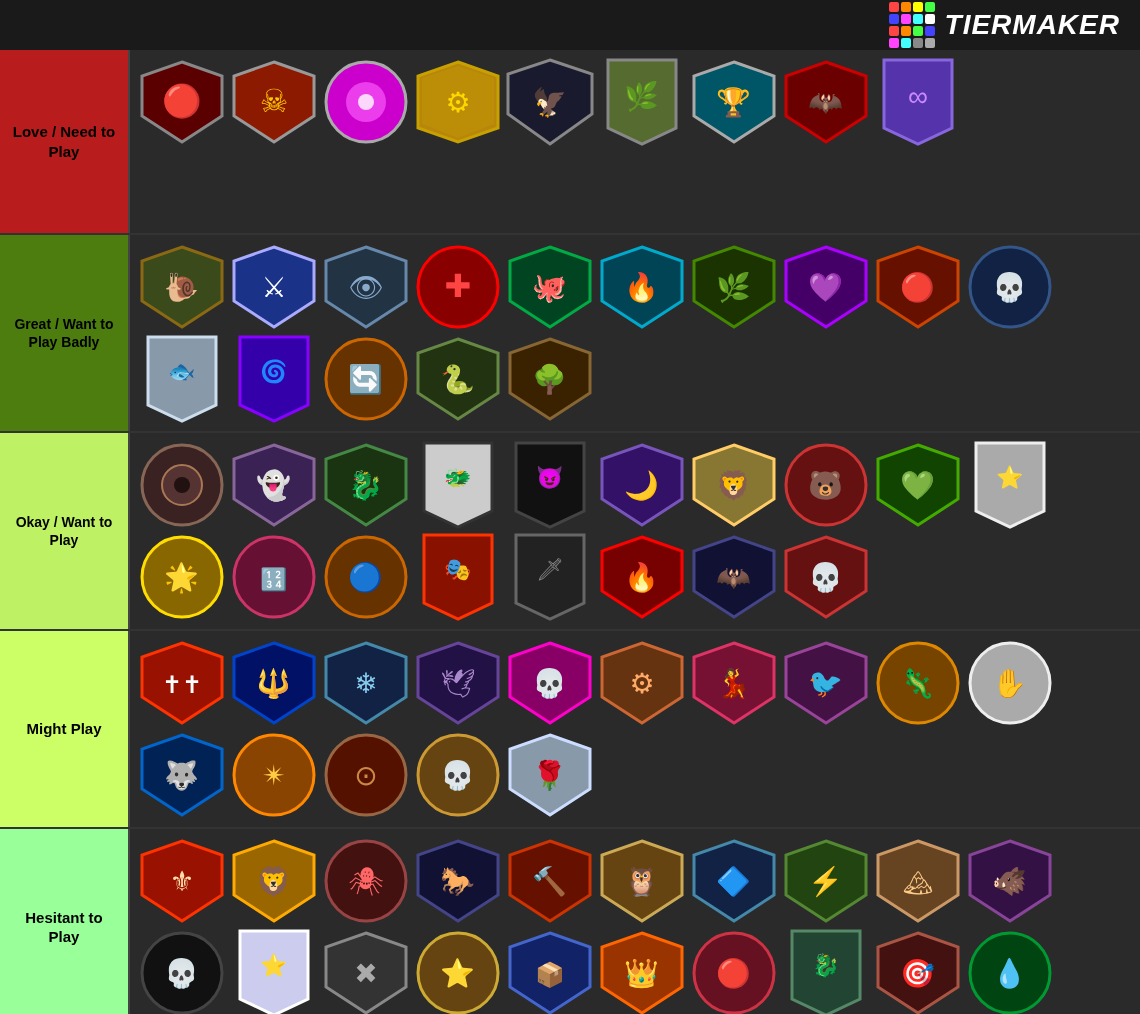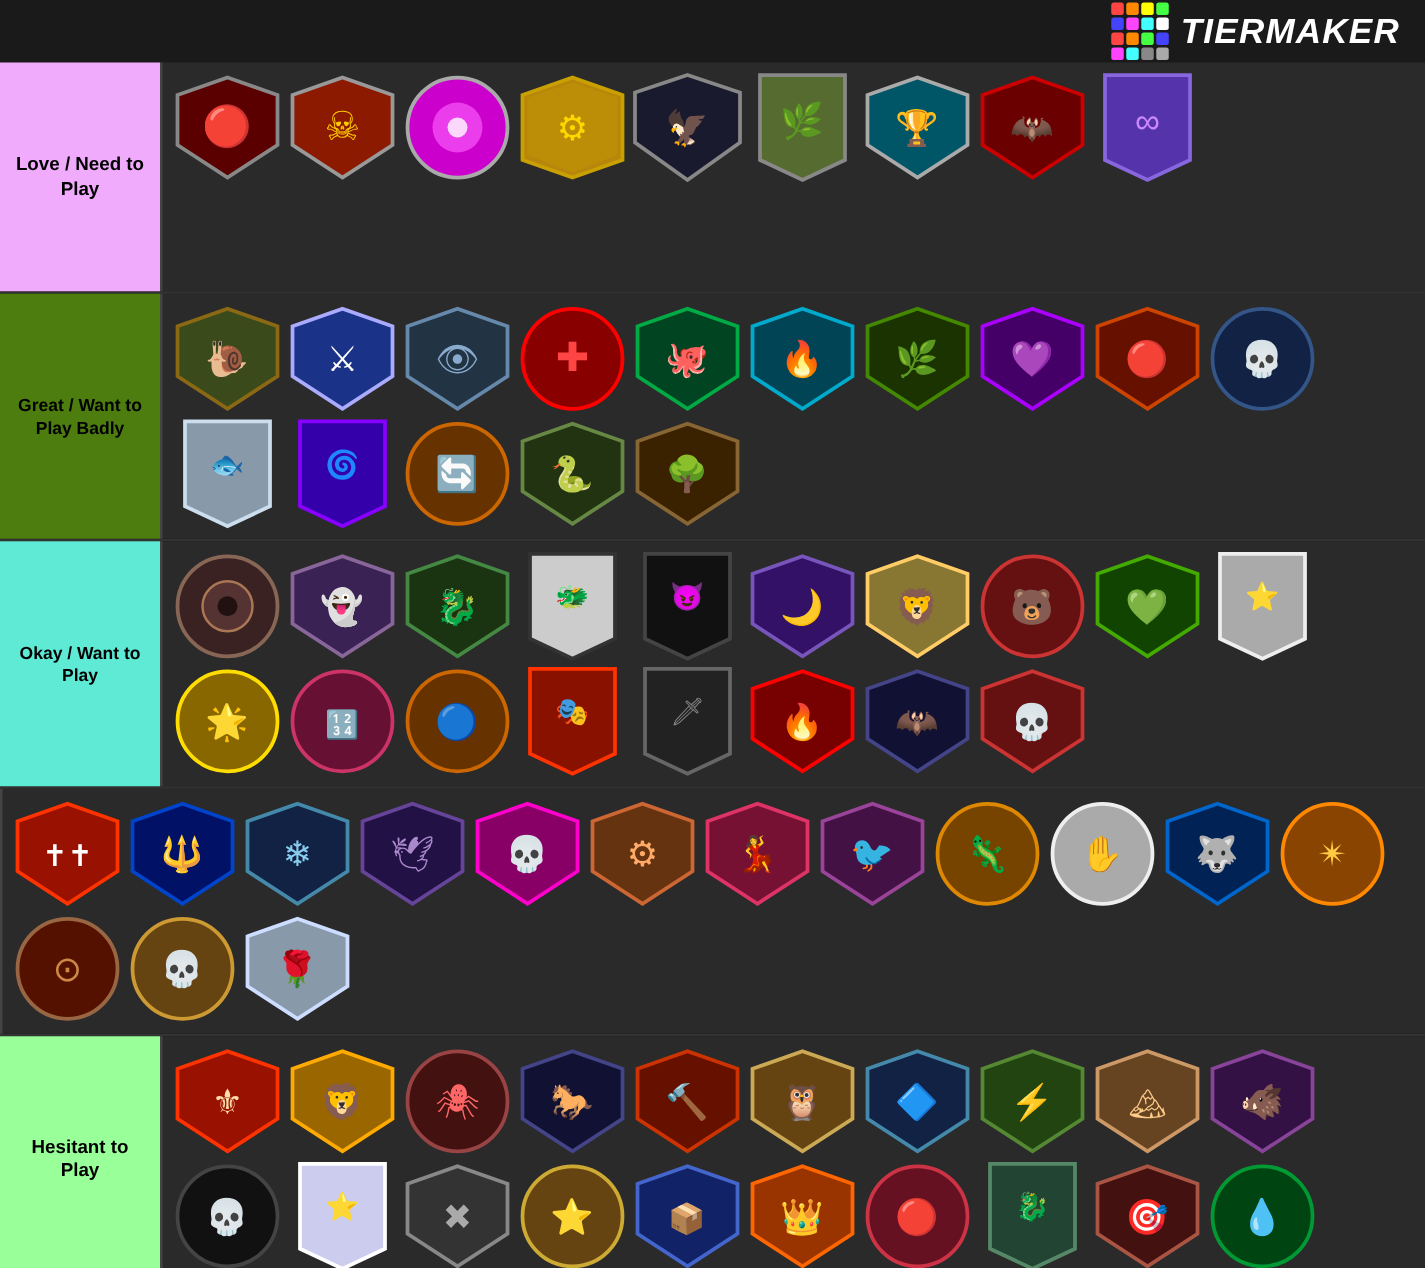--- a/index.html
+++ b/index.html
@@ -66,23 +66,23 @@
       flex: 1;
       display: flex;
       flex-wrap: wrap;
       align-content: flex-start;
       padding: 8px;
       gap: 4px;
       background: #2a2a2a;
       border-left: 2px solid #444;
     }
     
-    .tier-love { background-color: #f0abfc; }
+    .tier-love { background-color: #b91c1c; }
     .tier-great { background-color: #4d7c0f; }
-    .tier-okay { background-color: #5eead4; }
+    .tier-okay { background-color: #bef264; }
     .tier-might { background-color: #ccff66; }
     .tier-hesitant { background-color: #99ff99; }
 
     
     .faction-badge {
       width: 88px;
       height: 88px;
       flex-shrink: 0;
       position: relative;
       display: flex;
@@ -395,20 +395,21 @@
       <div class="faction-badge">
         <svg viewBox="0 0 88 88">
             <path d="M44 4 L84 18 L84 58 L44 84 L4 58 L4 18 Z" fill="#661111" stroke="#cc3333" stroke-width="3"></path>
             <text x="44" y="54" text-anchor="middle" font-size="28" fill="#ff8888">💀</text>
           </svg>
       </div>
     </div>
   </div>
 
   <div class="tier-row" style="min-height:185px;">
+    <div class="tier-label tier-might" style="font-size:15px;">Might Play</div>
     <div class="tier-content">
       <div class="faction-badge">
         <svg viewBox="0 0 88 88">
             <path d="M44 4 L84 18 L84 58 L44 84 L4 58 L4 18 Z" fill="#991100" stroke="#ff3300" stroke-width="3"></path>
             <text x="44" y="54" text-anchor="middle" font-size="24" fill="#ffffff">✝✝</text>
           </svg>
       </div>
       <div class="faction-badge">
         <svg viewBox="0 0 88 88">
             <path d="M44 4 L84 18 L84 58 L44 84 L4 58 L4 18 Z" fill="#001166" stroke="#0044cc" stroke-width="3"></path>

